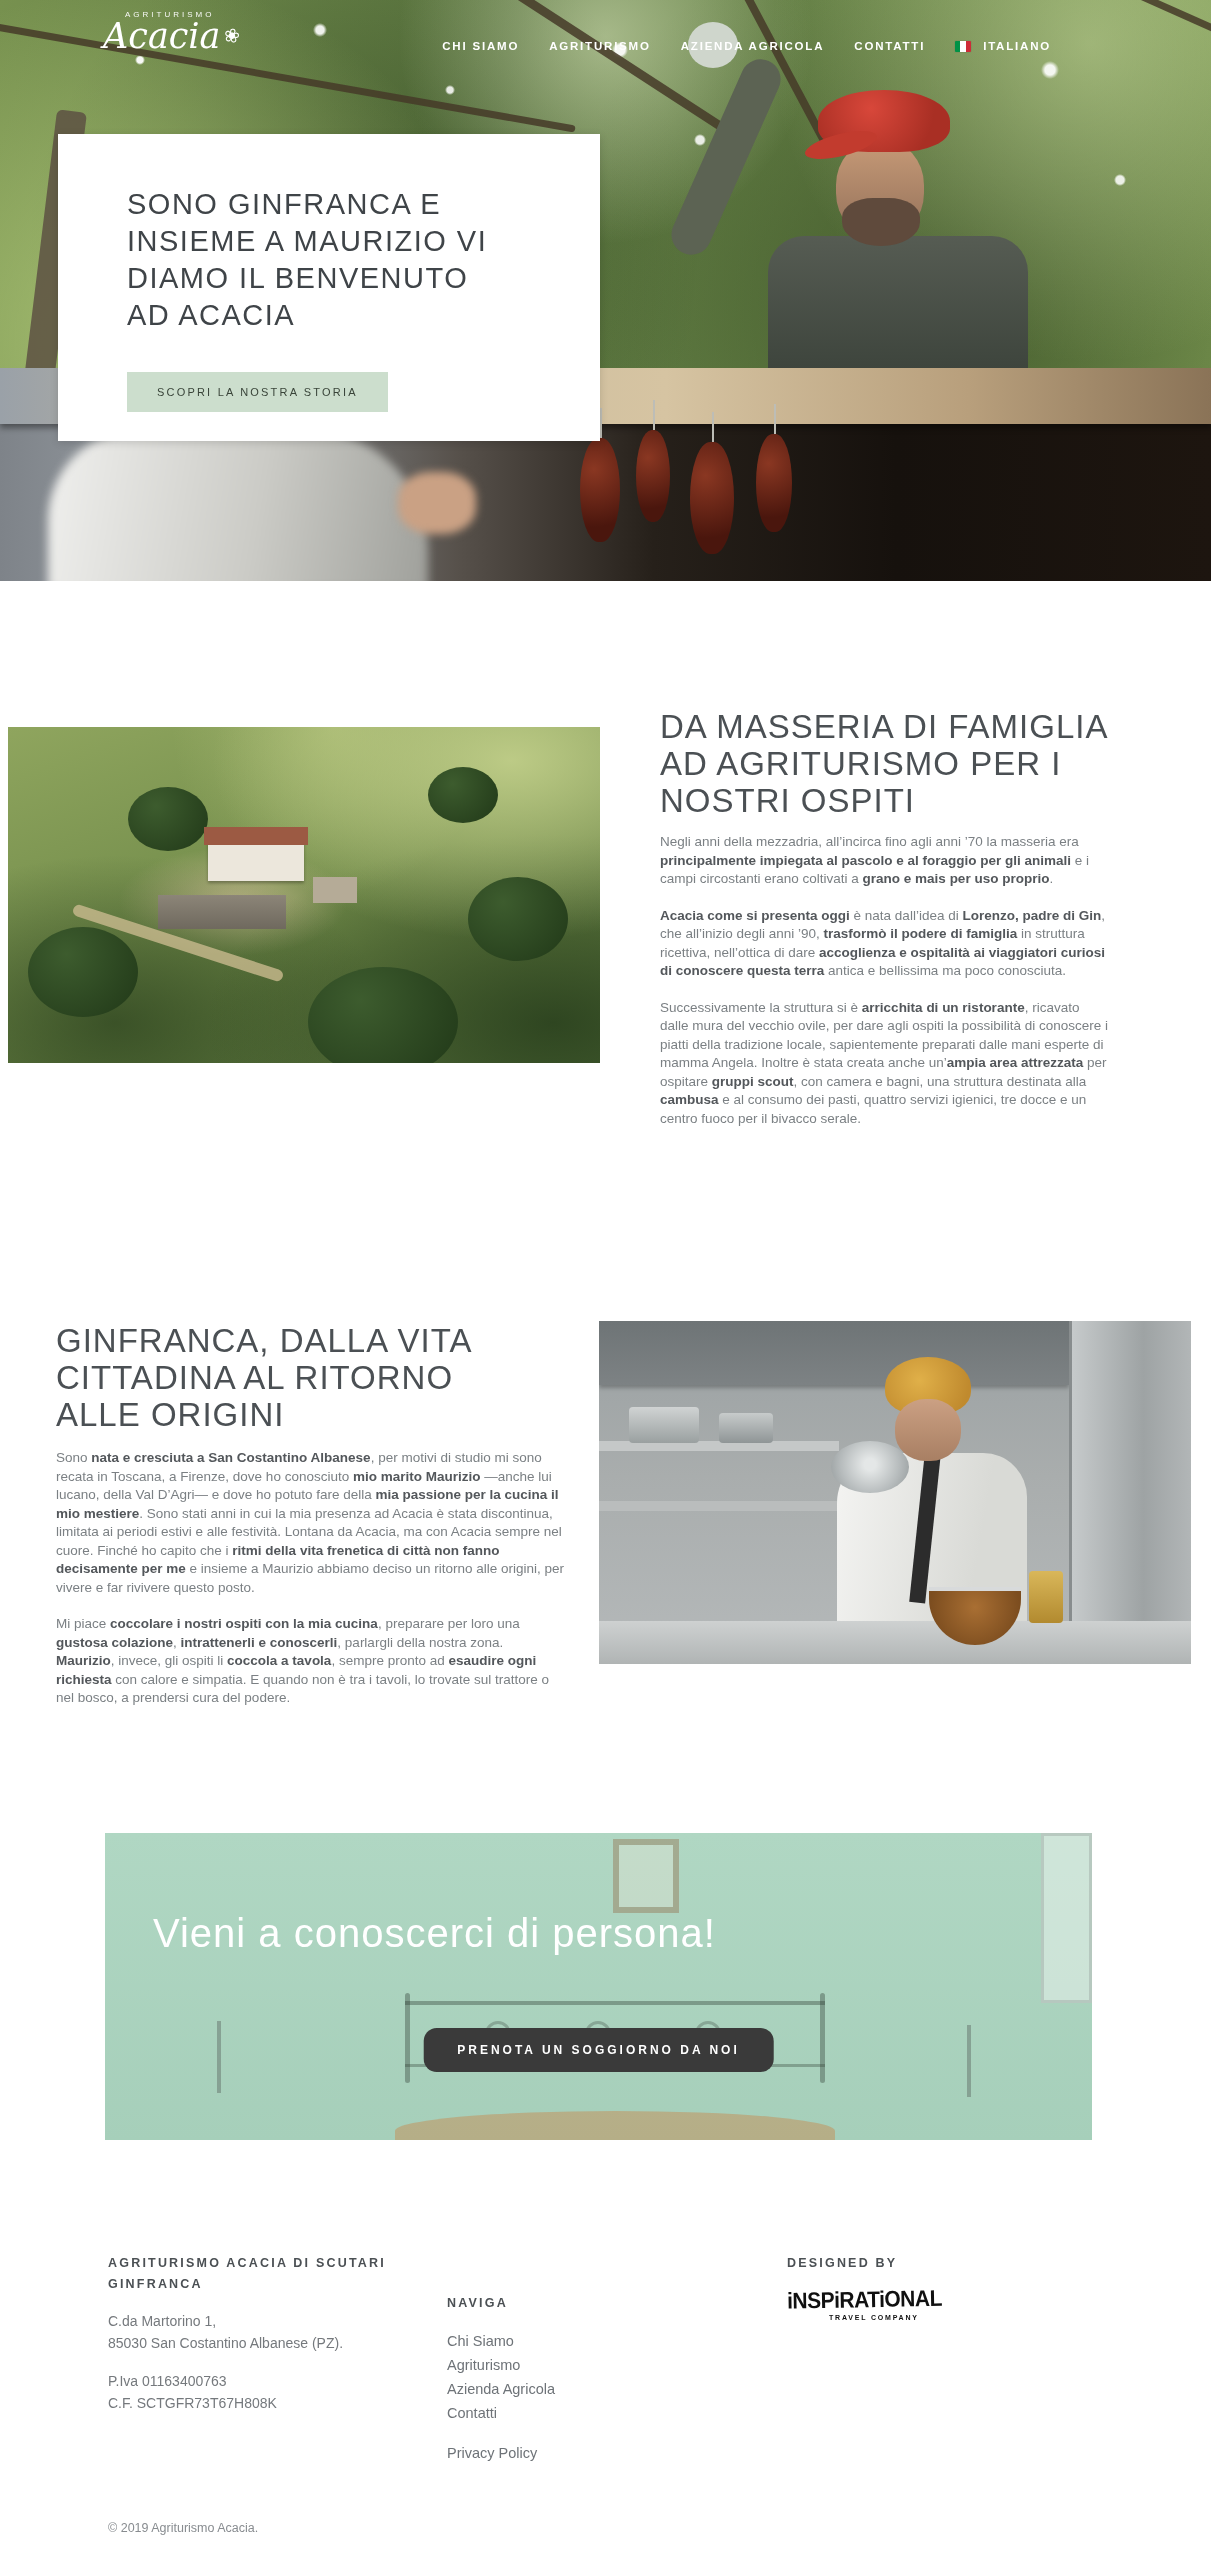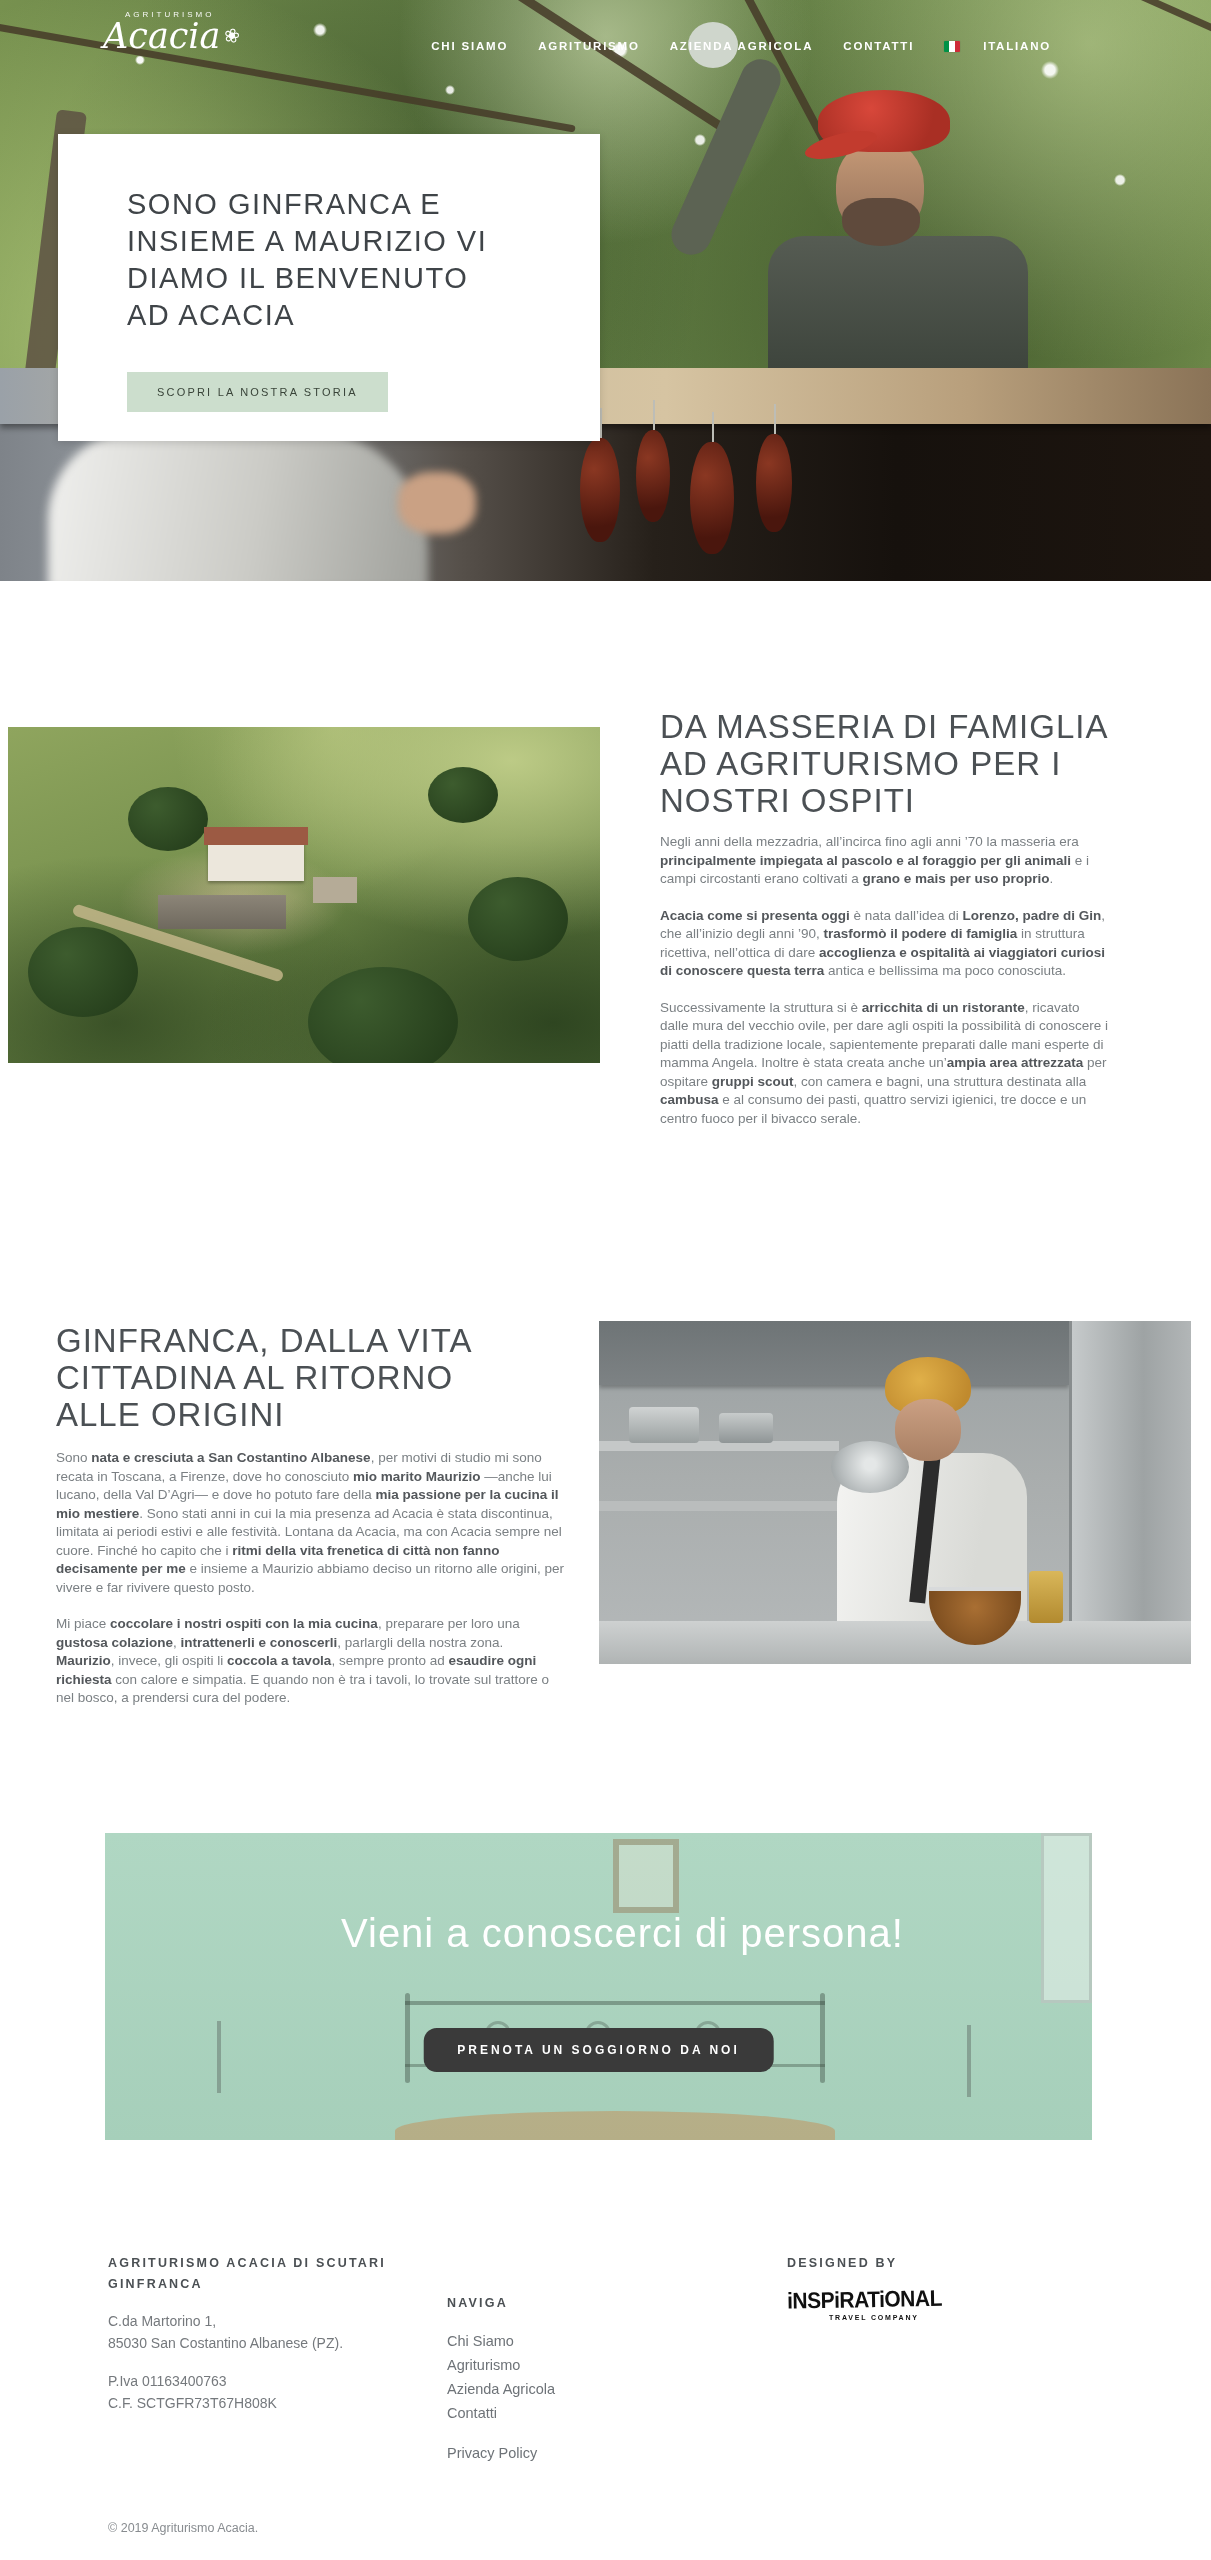--- a/index.html
+++ b/index.html
@@ -56,21 +56,21 @@
     background:linear-gradient(100deg,#f0f0ee,#cbcbc6 55%,#9fa09b); border-radius:90px 120px 0 0; }
   .figure-arm { position:absolute; left:398px; top:104px; width:78px; height:62px; background:#caa184; border-radius:42%; filter:blur(4px); }
 
   nav.main-nav { position:absolute; left:0; top:0; width:1211px; height:80px; z-index:30; }
   .logo { position:absolute; left:103px; top:10px; color:#fff; cursor:pointer; }
   .logo-tag { font-size:8px; letter-spacing:3px; margin-left:22px; opacity:.95; }
   .logo-brand { font-family:"DejaVu Serif", serif; font-style:italic; font-size:35px; line-height:36px; margin-top:-2px; }
   .logo-flower { font-style:normal; font-size:19px; margin-left:4px; vertical-align:6px; display:inline-block; transform:rotate(12deg); }
   .menu { position:absolute; right:160px; top:40px; display:flex; gap:30px; list-style:none; }
   .menu li { color:#fff; font-size:11.5px; font-weight:bold; letter-spacing:1.8px; cursor:pointer; white-space:nowrap; }
-  .lang { display:flex; align-items:center; gap:23px; }
+  .lang { display:flex; align-items:center; gap:12px; }
   .flag { display:inline-block; width:16px; height:11px; border-radius:1px;
     background:linear-gradient(90deg,#009246 0 33%,#ffffff 33% 66%,#ce2b37 66% 100%); box-shadow:0 0 1px rgba(0,0,0,.4); }
 
   .hero-card { position:absolute; left:58px; top:134px; width:542px; height:307px; background:#ffffff; z-index:20;
     box-shadow:0 2px 8px rgba(0,0,0,.15); padding:52px 0 0 69px; }
   .hero-card h1 { font-size:29px; line-height:37px; font-weight:400; letter-spacing:1.5px; color:#3f4448; }
   .btn-sage { display:inline-block; margin-top:38px; padding:14px 30px; background:#ccdecd; color:#394439;
     font-size:11px; font-weight:normal; letter-spacing:2.2px; cursor:pointer; }
 
   
@@ -126,21 +126,21 @@
   .cta-frame { position:absolute; left:508px; top:6px; width:66px; height:74px; border:6px solid rgba(125,110,75,.45); background:rgba(235,230,215,.35); }
   .cta-headboard { position:absolute; left:300px; top:168px; width:420px; height:66px; border-top:4px solid rgba(55,70,60,.4); border-bottom:3px solid rgba(55,70,60,.35); }
   .cta-post { position:absolute; top:160px; width:5px; height:90px; background:rgba(55,70,60,.4); border-radius:3px; }
   .cta-post.p1 { left:300px; } .cta-post.p2 { left:715px; }
   .cta-curl { position:absolute; top:188px; width:26px; height:26px; border:3px solid rgba(55,70,60,.3); border-radius:50%; }
   .cu1 { left:380px; } .cu2 { left:480px; } .cu3 { left:590px; }
   .cta-spread { position:absolute; left:290px; top:278px; width:440px; height:40px; background:rgba(205,125,60,.4); border-radius:50% 50% 0 0; }
   .cta-lamp { position:absolute; width:4px; height:72px; background:rgba(80,85,82,.38); }
   .cta-lamp.l1 { left:112px; top:188px; } .cta-lamp.l2 { left:862px; top:192px; }
   .cta-mirror { position:absolute; left:936px; top:0; width:51px; height:170px; background:rgba(238,243,240,.5); border:3px solid rgba(140,150,145,.35); }
-  .cta h2 { position:absolute; left:0; top:78px; width:987px; text-align:center; color:#fff;
+  .cta h2 { position:absolute; left:0; top:78px; width:987px; text-align:left; color:#fff;
     font-size:40px; font-weight:400; letter-spacing:1px;padding-left:48px; }
   .btn-dark { position:absolute; left:50%; transform:translateX(-50%); top:195px; background:#3a3a3a; color:#fff;
     padding:15px 34px; font-size:12px; font-weight:bold; letter-spacing:3px; border-radius:13px; cursor:pointer; white-space:nowrap; }
 
   
   .f-col { position:absolute; top:2253px; }
   .f-col1 { left:108px; width:300px; }
   .f-col2 { left:447px; width:220px;margin-top:40px; }
   .f-col3 { left:787px; width:220px; }
   .f-head { font-size:12.5px; font-weight:bold; letter-spacing:2.2px; color:#4b5054; line-height:21px; margin-bottom:15px; }

